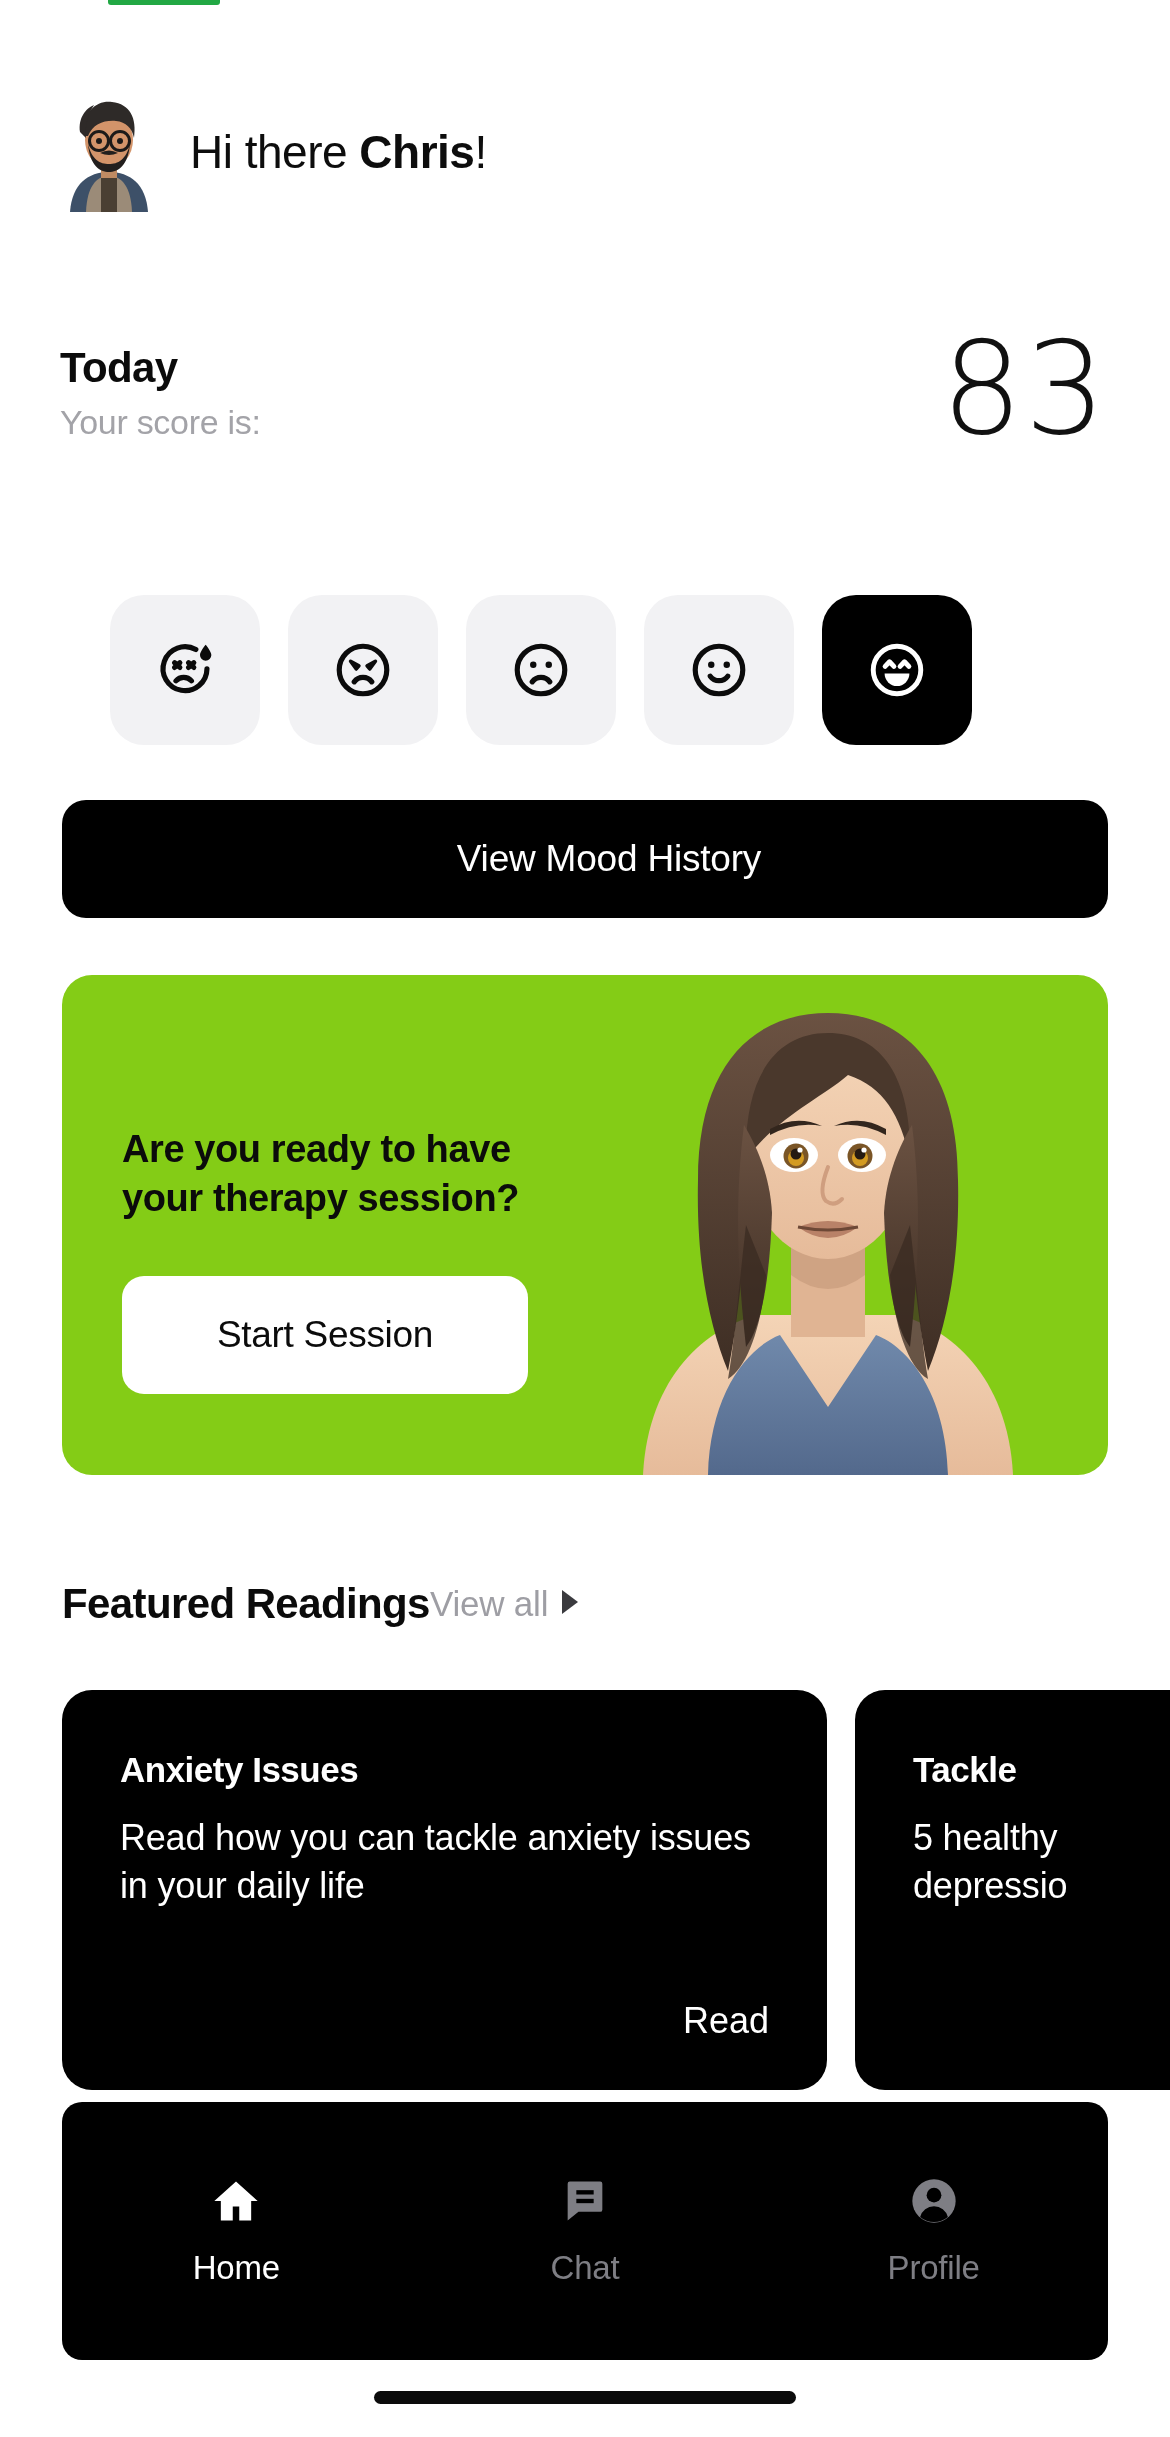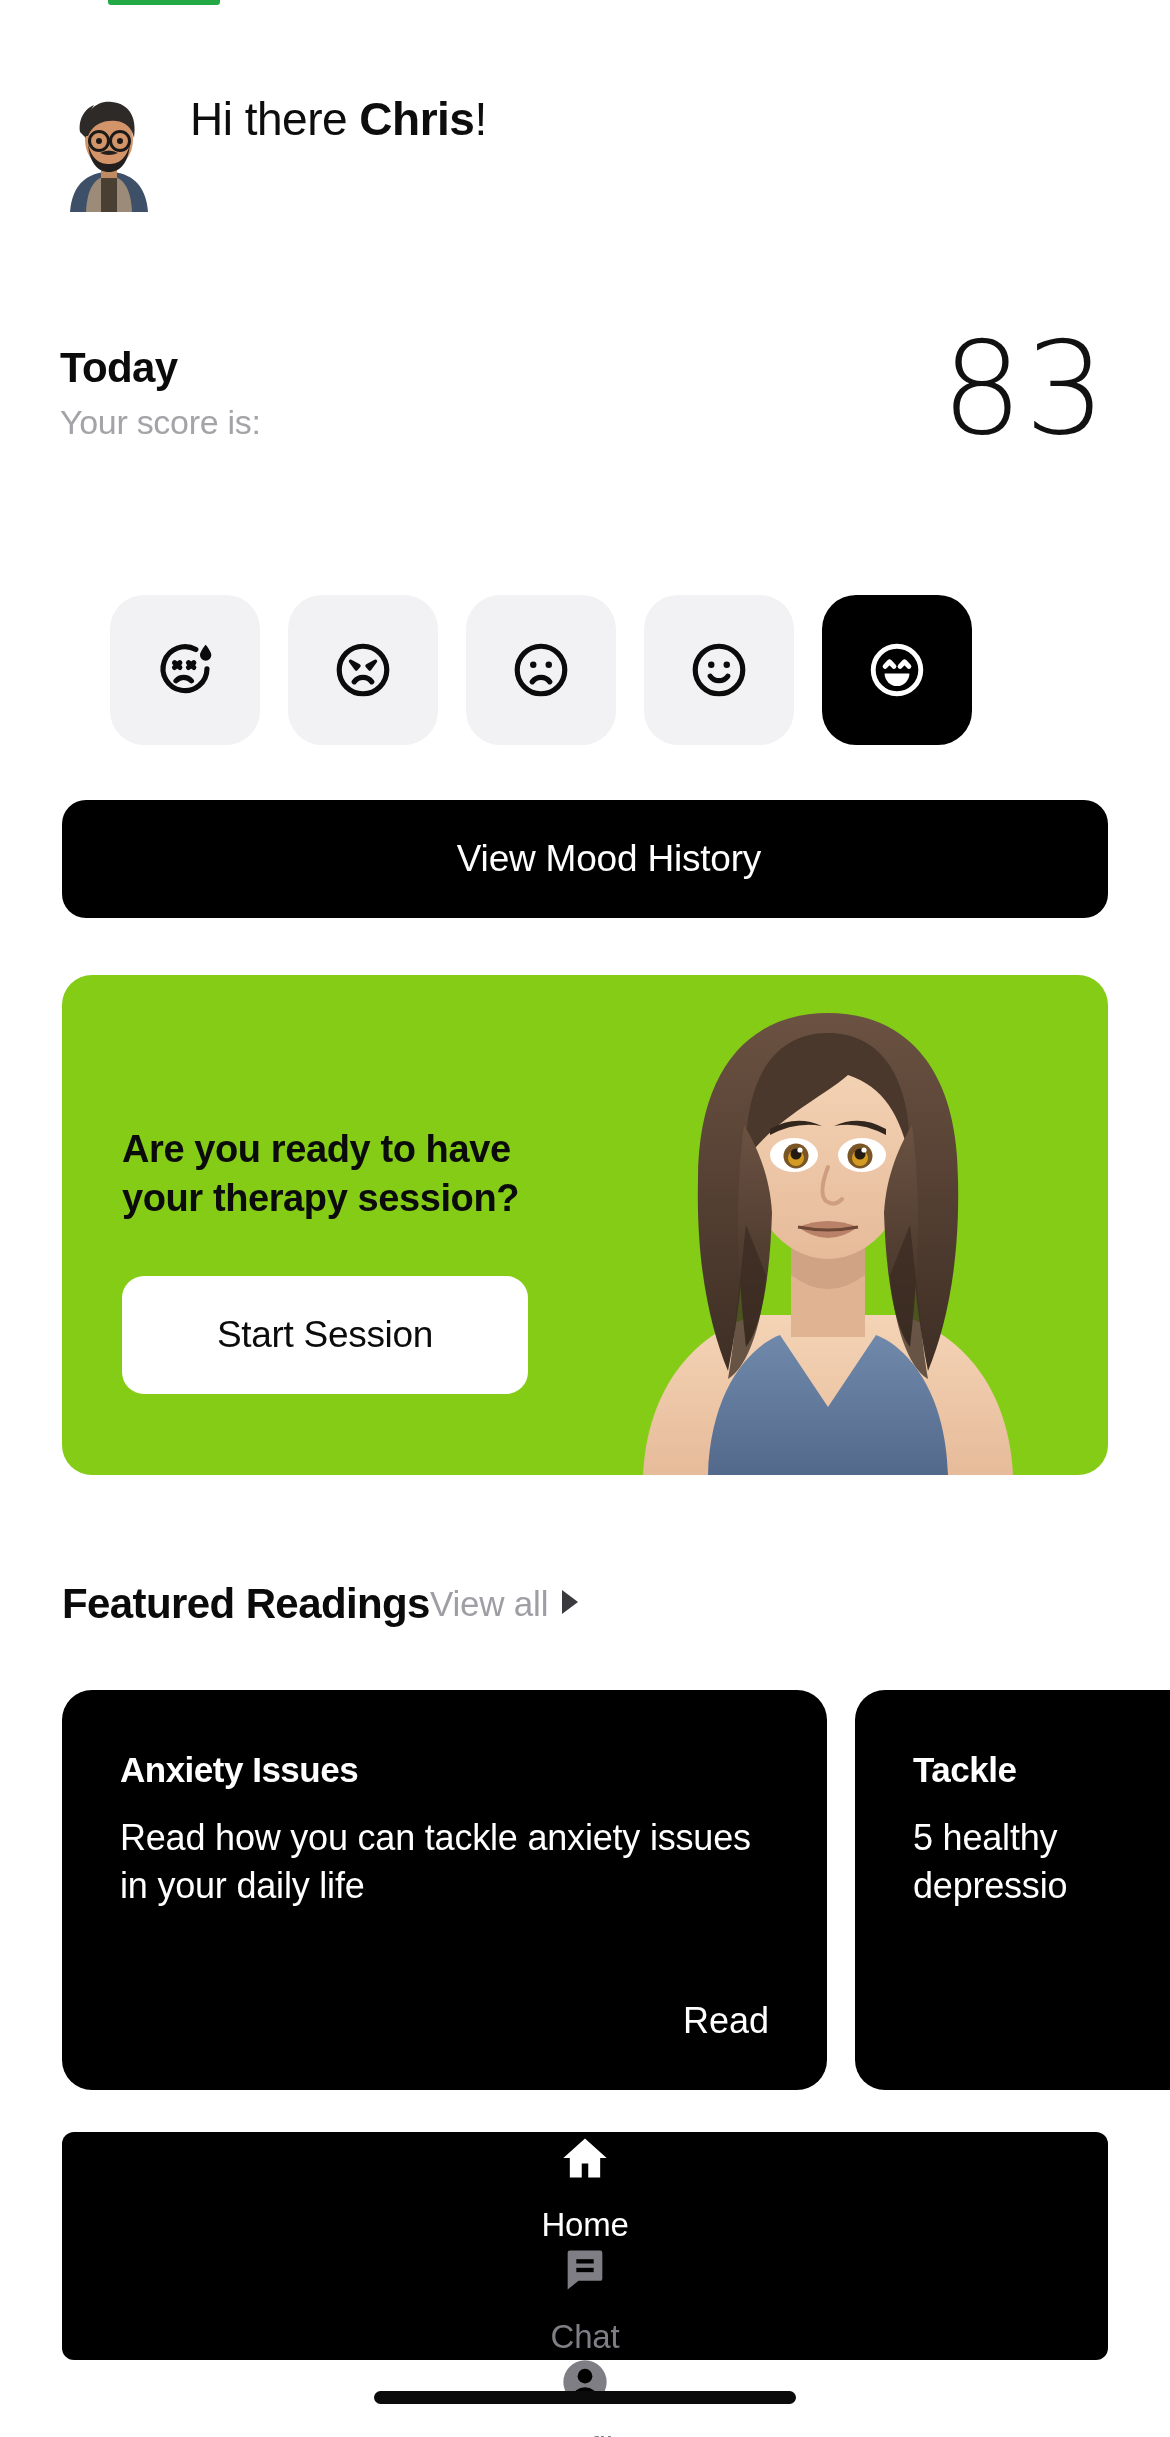--- a/index.html
+++ b/index.html
@@ -19,21 +19,21 @@
   .top-accent {
     position:absolute; top:0; left:108px;
     width:112px; height:5px;
     background:#22a844;
     border-radius:0 0 3px 3px;
   }
 
   
   .greeting-row {
     position:absolute; top:92px; left:60px;
-    display:flex; align-items:flex-start; gap:32px;
+    display:flex; align-items:center; gap:32px;
   }
   .avatar {
     width:98px; height:120px;
     position:relative; flex:none;
   }
   .greeting-text {
     font-size:46px; color:#0d0d0d;
     font-weight:400; letter-spacing:-0.5px;
     white-space:nowrap;
   }
@@ -156,24 +156,24 @@
     line-height:1.33; letter-spacing:-0.2px;
   }
   .reading-cta {
     position:absolute; right:58px; bottom:48px;
     font-size:36px; color:#ffffff; font-weight:400;
   }
 
   
   .bottom-nav {
     position:absolute; left:62px; bottom:77px;
-    width:1046px; height:228px;
+    width:1046px; height:258px;
     background:#000000;
-    border-radius:12px;
-    display:flex; align-items:center;flex-direction:column;
+    border-radius:20px;
+    display:flex; align-items:center;
   }
   .nav-item {
     flex:1;
     display:flex; flex-direction:column; align-items:center; gap:18px;
     cursor:pointer;
   }
   .nav-label {
     font-size:33px; font-weight:400; letter-spacing:-0.2px;
     color:#7e7e84;
   }

